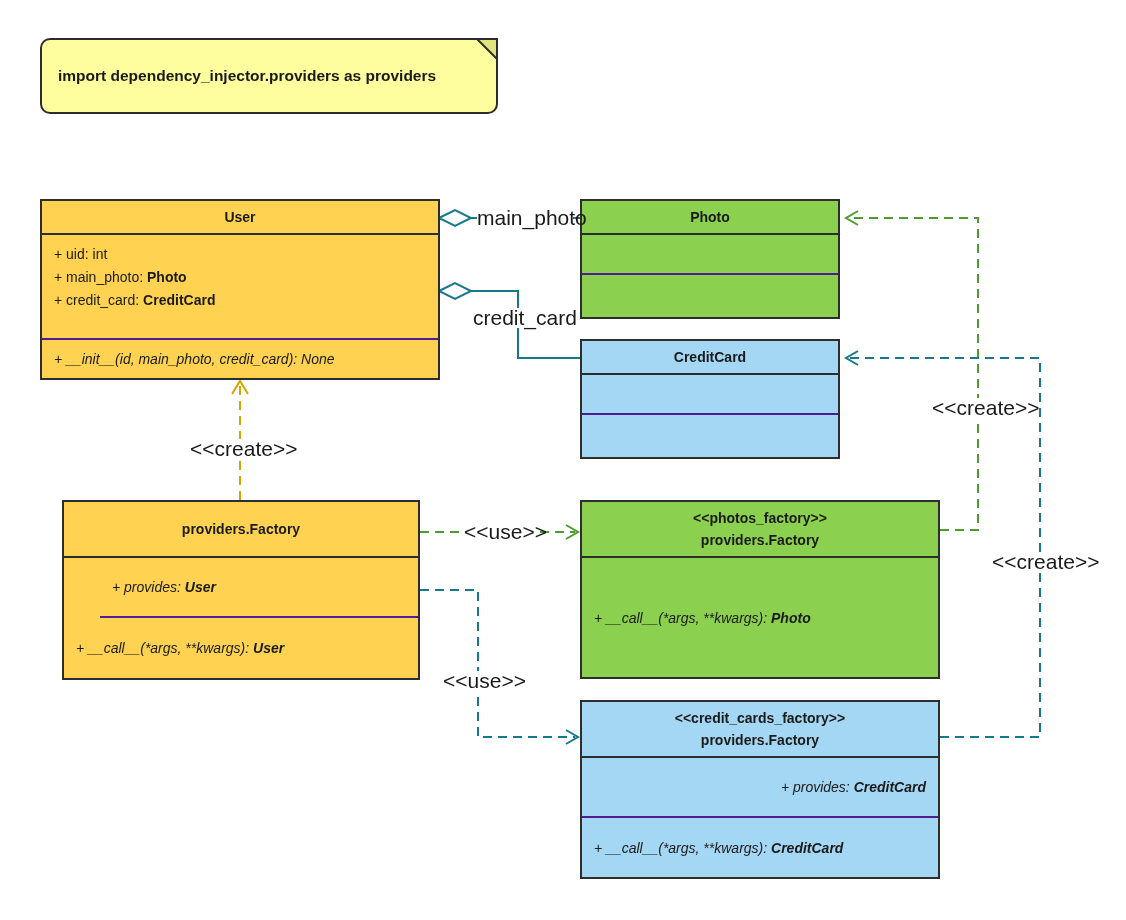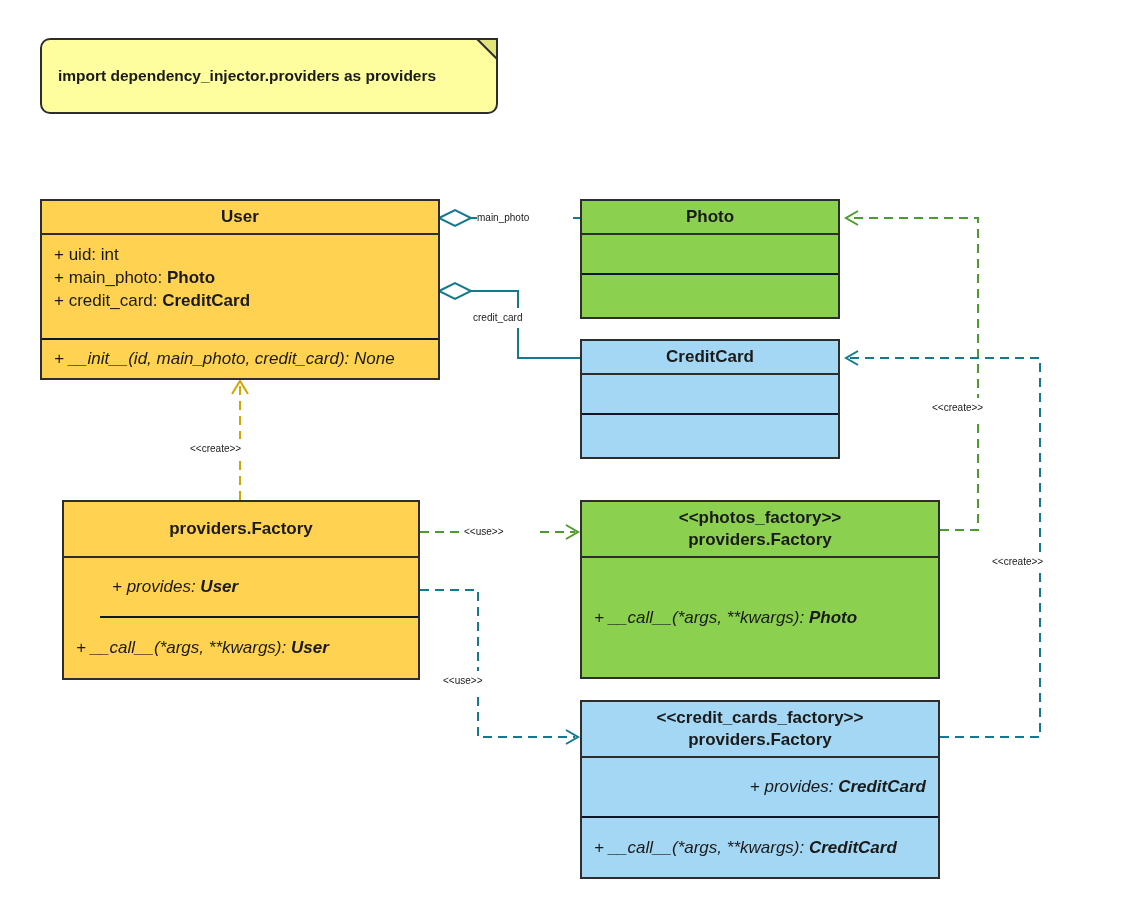--- a/index.html
+++ b/index.html
@@ -29,48 +29,48 @@
   }
   .note-fold { position: absolute; top: -2px; right: -2px; }
 
   
   .uml {
     position: absolute;
     border: 2px solid #2d2d2d;
     box-sizing: border-box;
     display: flex;
     flex-direction: column;
-    font-size: 17px;
+    font-size: 14px;
   }
   .uml.yellow { background: #FFD351; }
   .uml.green  { background: #8CD04F; }
   .uml.blue   { background: #A4D7F4; }
   .uml-title {
     flex: 0 0 auto;
     border-bottom: 2px solid #2d2d2d;
     display: flex; flex-direction: column; justify-content: center;
     text-align: center;
     font-weight: bold;
     line-height: 22px;
   }
   .uml-section {
     box-sizing: border-box;
-    border-bottom: 2px solid #0f172a;
+    border-bottom: 2px solid #4c1d95;
   }
   .uml-section:last-child { border-bottom: none; flex: 1 1 auto; }
   .uml-section.pad { padding: 8px 12px; line-height: 23px; }
   .uml-section.centered { display: flex; flex-direction: column; justify-content: center; padding: 0 12px; font-style: italic; }
   .member .b, .b { font-weight: bold; }
 
   
   .edge-label {
     position: absolute;
     background: #ffffff;
     text-align: left;
-    font-size: 10px;
+    font-size: 21px;
     line-height: 20px;
     height: 20px;
   }
 </style>
 </head>
 <body>
 
 <div class="canvas">
 
   <svg class="edges" width="1126" height="920" viewBox="0 0 1126 920">

